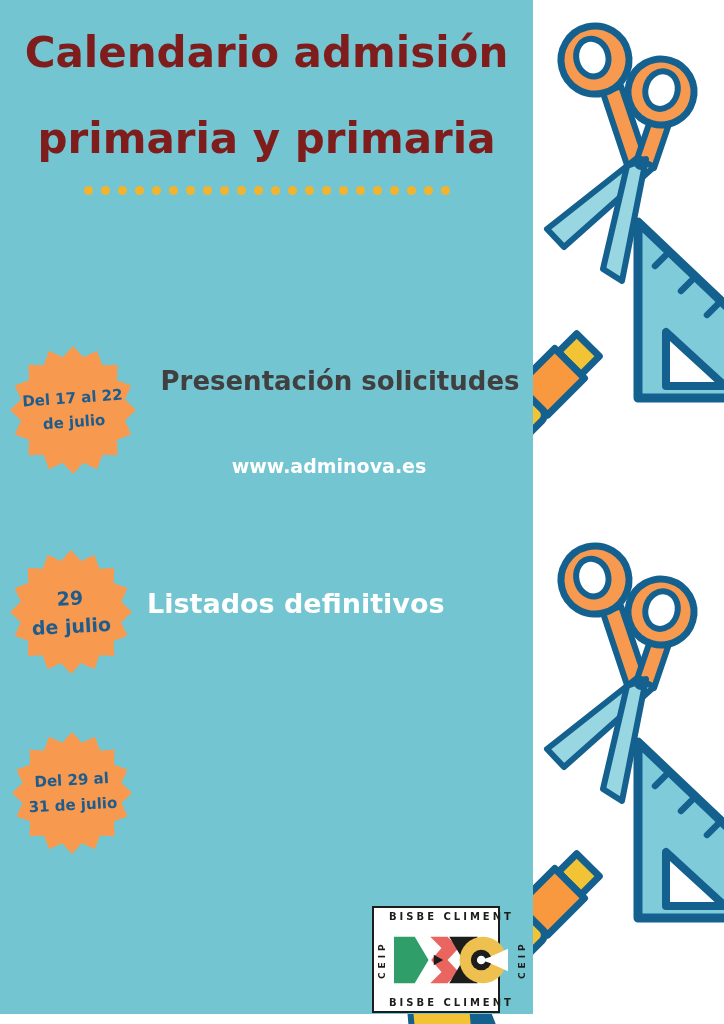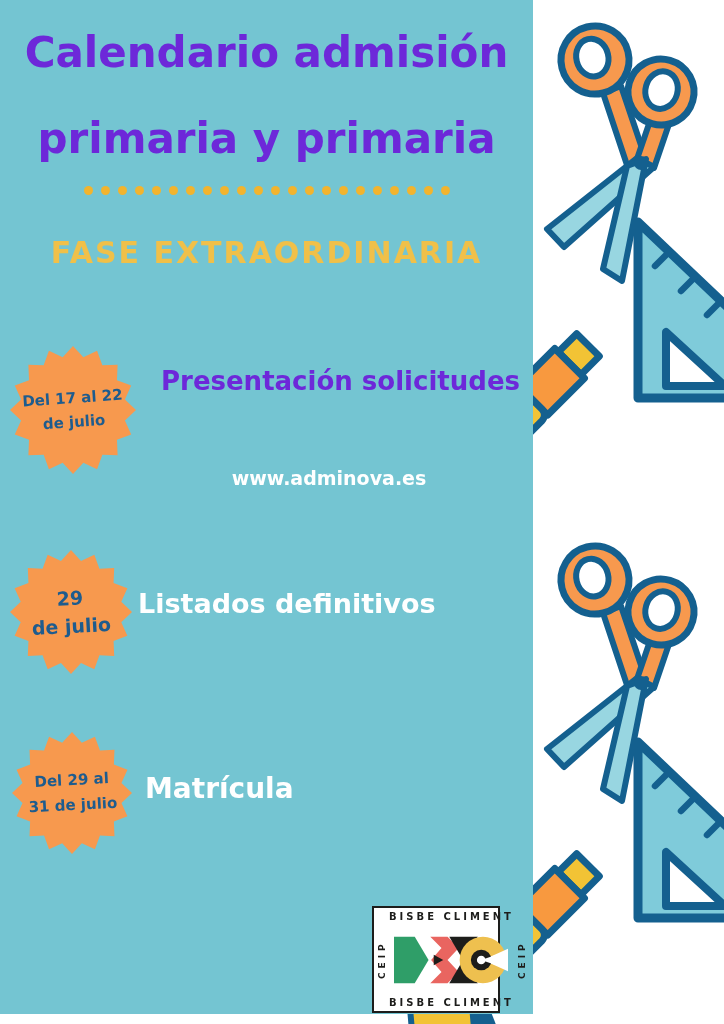--- a/index.html
+++ b/index.html
@@ -10,21 +10,21 @@
   }
   
   #decor { position:absolute; left:0; top:0; width:724px; height:1024px; z-index:1; }
 
   
   .panel {
     position:absolute; left:0; top:0; width:533px; height:1014px;
     background:#74c5d2; z-index:2;
   }
   .title { position:absolute; top:10px; left:0; width:100%; text-align:center;
-           color:#6d28d9; font-weight:800; font-size:42px; line-height:86px;
+           color:#7f1d1d; font-weight:800; font-size:42px; line-height:86px;
            letter-spacing:0px; }
   .dots-row { position:absolute; top:186px; left:0; width:100%;
               display:flex; justify-content:center; gap:8px; }
   .dot { width:9px; height:9px; border-radius:50%; background:#f2b42e; }
   .phase { position:absolute; top:235px; left:0; width:100%; text-align:center;
            color:#f0c049; font-weight:800; font-size:30px; letter-spacing:2px; }
 
   
   .badge {
     position:absolute; background:#f7994e; display:flex; align-items:center;
@@ -36,26 +36,26 @@
       41.8% 8.8%, 50% 0%, 58.2% 8.8%, 69.1% 3.8%, 73.3% 15.1%, 85.4% 14.6%,
       84.9% 26.7%, 96.2% 30.9%, 91.2% 41.8%);
   }
   .badge-1 { left:10px; top:346px; width:126px; height:128px; }
   .badge-1 .badge-text { font-size:15px; line-height:24px; transform:rotate(-4deg); }
   .badge-2 { left:10px; top:550px; width:122px; height:124px; }
   .badge-2 .badge-text { font-size:19px; line-height:28px; transform:rotate(-3deg); }
   .badge-3 { left:12px; top:732px; width:120px; height:122px; }
   .badge-3 .badge-text { font-size:15px; line-height:25px; transform:rotate(-3deg); }
 
-  .event1-text { position:absolute; left:138px; top:356px; width:382px;
-                 text-align:right; color:#6d28d9; font-weight:800;
+  .event1-text { position:absolute; left:149px; top:356px; width:382px;
+                 text-align:center; color:#404040; font-weight:800;
                  font-size:26px; line-height:50px; white-space:nowrap; }
   .event1-url  { position:absolute; left:138px; top:455px; width:382px;
-                 text-align:center; color:#ffffff; font-weight:800; font-size:19px;margin-top:12px; }
-  .event2-text { position:absolute; left:138px; top:588px; color:#ffffff;
+                 text-align:center; color:#ffffff; font-weight:800; font-size:19px; }
+  .event2-text { position:absolute; left:147px; top:588px; color:#ffffff;
                  font-weight:800; font-size:27px; white-space:nowrap; }
   .event3-text { position:absolute; left:145px; top:772px; color:#ffffff;
                  font-weight:800; font-size:28px; white-space:nowrap; }
 
   
   .logo {
     position:absolute; left:372px; top:906px; width:128px; height:107px;
     background:#ffffff; border:2px solid #1d1d1b;
     display:grid; grid-template-columns:15px 1fr 15px; grid-template-rows:17px 1fr 17px;
   }
@@ -148,21 +148,20 @@
       <span class="dot"></span>
       <span class="dot"></span>
       <span class="dot"></span>
       <span class="dot"></span>
       <span class="dot"></span>
       <span class="dot"></span>
       <span class="dot"></span>
       <span class="dot"></span>
     </div>
 
-  <div class="phase">FASE EXTRAORDINARIA</div>
 
   <div class="badge badge-1">
     <div class="badge-text">
       <div>Del 17 al 22</div>
       <div>de julio</div>
     </div>
   </div>
   <div class="event1-text">
     <div>Presentación solicitudes</div>
   </div>
@@ -175,21 +174,20 @@
     </div>
   </div>
   <div class="event2-text">Listados definitivos</div>
 
   <div class="badge badge-3">
     <div class="badge-text">
       <div>Del 29 al</div>
       <div>31 de julio</div>
     </div>
   </div>
-  <div class="event3-text">Matrícula</div>
 
   <div class="logo">
     <div class="logo-text logo-top">BISBE CLIMENT</div>
     <div class="logo-side logo-left">CEIP</div>
     <div class="logo-mark">
       <svg width="114" height="56" viewBox="0 0 132 60" xmlns="http://www.w3.org/2000/svg">
         <polygon points="0,3 24,3 40,30 24,57 0,57" fill="#2f9e68"></polygon>
         <path d="M42,3 H62 L75,16 L62,30 L75,44 L62,57 H42 L55,44 L43,30 L55,16 Z" fill="#e96560"></path>
         <polygon points="46,24 57,30 46,36" fill="#1d1d1b"></polygon>
         <path d="M64,3 H97 L80,30 Z" fill="#1d1d1b"></path>

